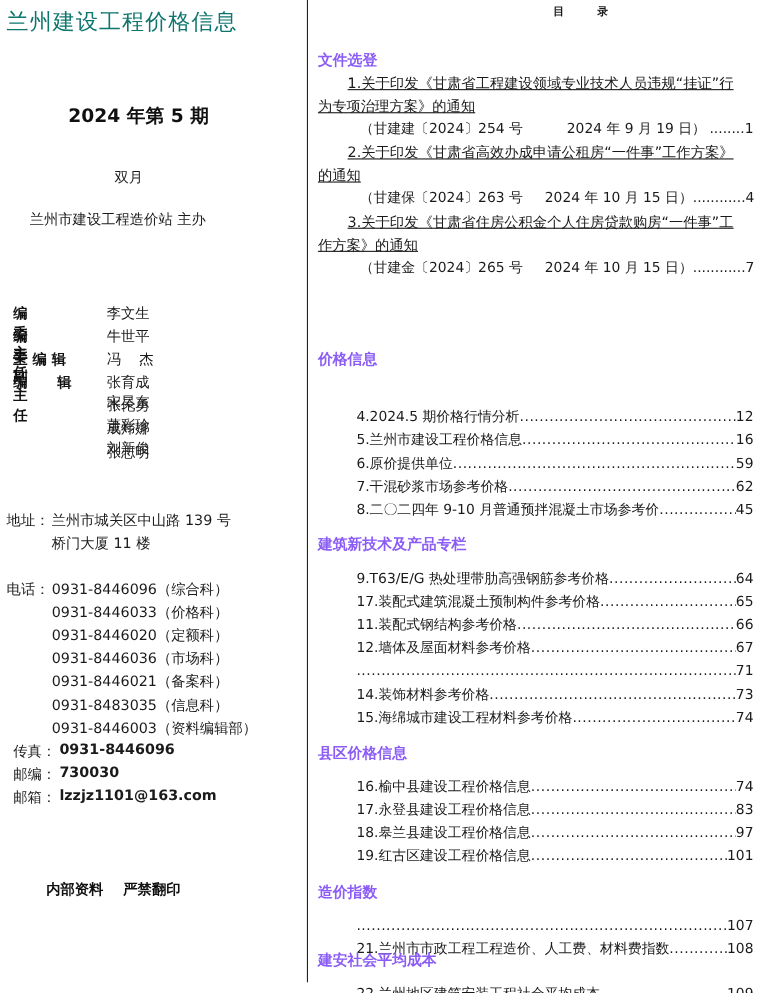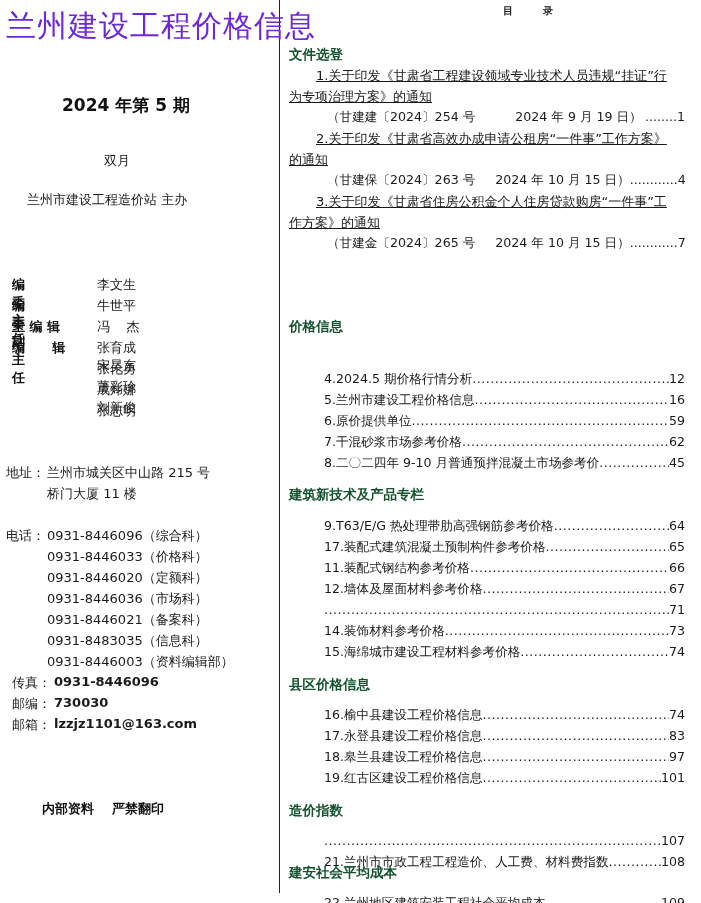--- a/index.html
+++ b/index.html
@@ -5,42 +5,42 @@
   html, body { margin: 0; padding: 0; background: #ffffff; }
   body {
     width: 701px; height: 903px; position: relative; overflow: hidden;
     font-family: "DejaVu Sans", "Liberation Sans", sans-serif;
     color: #1a1a1a;
   }
   .abs { position: absolute; white-space: nowrap; }
   .divider { position: absolute; left: 279px; top: 0; width: 1px; height: 893px; background: #222; }
 
   
-  .title { left: 6px; top: 6px; font-size: 30px; letter-spacing: 1px; color: #6d28d9; }
+  .title { left: 6px; top: 6px; font-size: 20px; letter-spacing: 1px; color: #0f766e; }
   .issue { left: 62px; top: 94px; font-size: 17px; font-weight: bold; color: #111; }
   .freq { left: 104px; top: 152px; font-size: 13px; }
   .host { left: 27px; top: 191px; font-size: 13px; }
 
   .staff-row { position: absolute; left: 12px; font-size: 13px; height: 21px; }
   .staff-role { position: absolute; left: 0; top: 0; font-weight: bold; color: #111; }
   .staff-names { position: absolute; left: 85px; top: 0; }
   .staff-names span { display: inline-block; width: 56px; }
 
   .info { font-size: 13px; }
   .info-label { position: absolute; left: 6px; }
   .info-val { position: absolute; left: 47px; }
   .info-label2 { position: absolute; left: 12px; }
   .info-val2 { position: absolute; left: 54px; font-weight: bold; }
 
   .notice { left: 42px; top: 800px; font-size: 13px; font-weight: bold; color: #111; }
 
   
   .toc-title { left: 470px; top: 4px; font-size: 10px; font-weight: bold; letter-spacing: 0; margin-left: 33px; }
   .toc-title span { display: inline-block; }
-  .sec { position: absolute; left: 289px; font-size: 13.5px; font-weight: bold; color: #14532d; }
+  .sec { position: absolute; left: 289px; font-size: 13.5px; font-weight: bold; color: #8b5cf6; }
   .line { position: absolute; font-size: 13px; white-space: nowrap; text-decoration: underline; }
   .entry { position: absolute; left: 324px; width: 361px; font-size: 12.6px; display: flex; align-items: baseline; white-space: nowrap; margin-top: 10px; }
   .entry .lbl { flex: 0 0 auto; }
   .entry .dots { flex: 1 1 auto; overflow: hidden; }
   .entry .dots::after { content: "................................................................................................................................................................"; letter-spacing: 0.5px; }
   .entry .pg { flex: 0 0 auto; }
   .doc-ref { position: absolute; left: 327px; width: 358px; font-size: 12.6px; display: flex; white-space: nowrap; }
   .doc-ref .pg-dots { margin-left: auto; }
 </style>
 </head>
@@ -76,21 +76,21 @@
   <div class="staff-row" style="top:381px">
     <span class="staff-names"><span>成炜娜</span><span>刘新俊</span></span>
   </div>
   <div class="staff-row" style="top:402px">
     <span class="staff-names"><span>张志明</span></span>
   </div>
 </div>
 
 <div class="info">
   <span class="info-label" style="top:464px">地址：</span>
-  <span class="info-val" style="top:464px">兰州市城关区中山路 215 号</span>
+  <span class="info-val" style="top:464px">兰州市城关区中山路 139 号</span>
   <span class="info-val" style="top:485px">桥门大厦 11 楼</span>
 
   <span class="info-label" style="top:527px">电话：</span>
   <span class="info-val" style="top:527px">0931-8446096（综合科）</span>
   <span class="info-val" style="top:548px">0931-8446033（价格科）</span>
   <span class="info-val" style="top:569px">0931-8446020（定额科）</span>
   <span class="info-val" style="top:590px">0931-8446036（市场科）</span>
   <span class="info-val" style="top:611px">0931-8446021（备案科）</span>
   <span class="info-val" style="top:632px">0931-8483035（信息科）</span>
   <span class="info-val" style="top:653px">0931-8446003（资料编辑部）</span>

